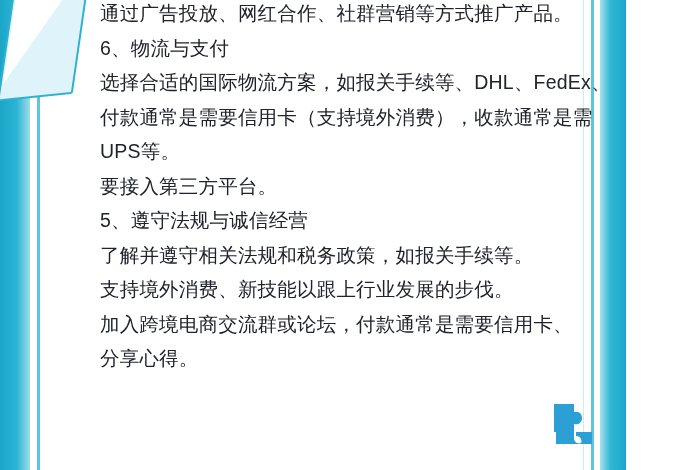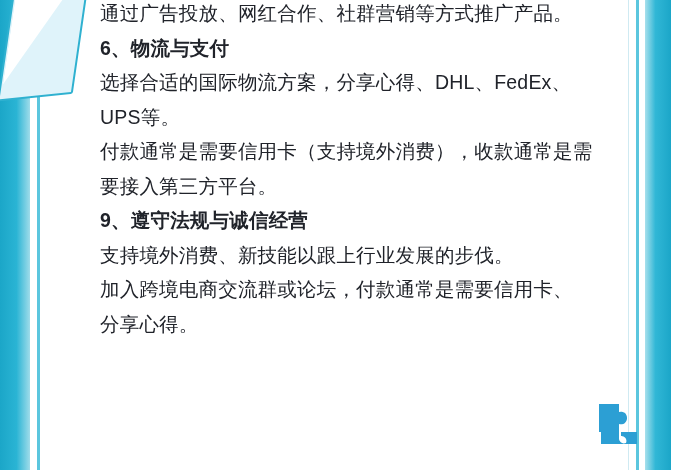--- a/index.html
+++ b/index.html
@@ -12,21 +12,20 @@
     overflow: hidden;
     background: #ffffff;
     font-family: "Liberation Sans", sans-serif;
   }
   .page {
     position: relative;
     width: 626px;
     height: 470px;
     background: #ffffff;
     overflow: hidden;
-    padding-left: 45px;
   }
 
   
   .left-band {
     position: absolute;
     left: 0; top: 0;
     width: 30px; height: 470px;
     background: linear-gradient(to right, #1ba6c8 0%, #2ab4d4 55%, #9fdcea 100%);
   }
   .left-band-inner {
@@ -100,21 +99,21 @@
     width: 500px;
     color: #20232a;
   }
   .line {
     font-size: 19.5px;
     line-height: 34.5px;
     letter-spacing: 0.2px;
     white-space: nowrap;
   }
   .line.heading {
-    font-weight: bold;
+    font-weight: normal;
     font-size: 19.5px;
   }
 </style>
 </head>
 <body>
 
 <div class="page">
 
   <div class="left-band"></div>
   <div class="left-band-inner"></div>
@@ -129,24 +128,25 @@
 
   <div class="puzzle">
     <svg viewBox="0 0 38 46" width="38" height="46" aria-hidden="true">
       <path fill="currentColor" d="M0 6 h20 v8 a6 6 0 0 1 8 6 a6 6 0 0 1 -8 6 v8 h-20 z M2 34 h18 v6 a5 5 0 0 0 7 5 a5 5 0 0 0 -5 -7 v-4 h16 v12 h-36 z"></path>
     </svg>
   </div>
 
   <div class="content">
     <div class="line">通过广告投放、网红合作、社群营销等方式推广产品。</div>
     <div class="line heading">6、物流与支付</div>
-    <div class="line">选择合适的国际物流方案，分享心得、DHL、FedEx、</div>
+    <div class="line">选择合适的国际物流方案，如报关手续等、DHL、FedEx、</div>
+    <div class="line">付款通常是需要信用卡（支持境外消费），收款通常是需</div>
     <div class="line">UPS等。</div>
-    <div class="line">付款通常是需要信用卡（支持境外消费），收款通常是需</div>
     <div class="line">要接入第三方平台。</div>
-    <div class="line heading">9、遵守法规与诚信经营</div>
+    <div class="line heading">5、遵守法规与诚信经营</div>
+    <div class="line">了解并遵守相关法规和税务政策，如报关手续等。</div>
     <div class="line">支持境外消费、新技能以跟上行业发展的步伐。</div>
     <div class="line">加入跨境电商交流群或论坛，付款通常是需要信用卡、</div>
     <div class="line">分享心得。</div>
 
   </div>
 
 </div>
 
 </body></html>

